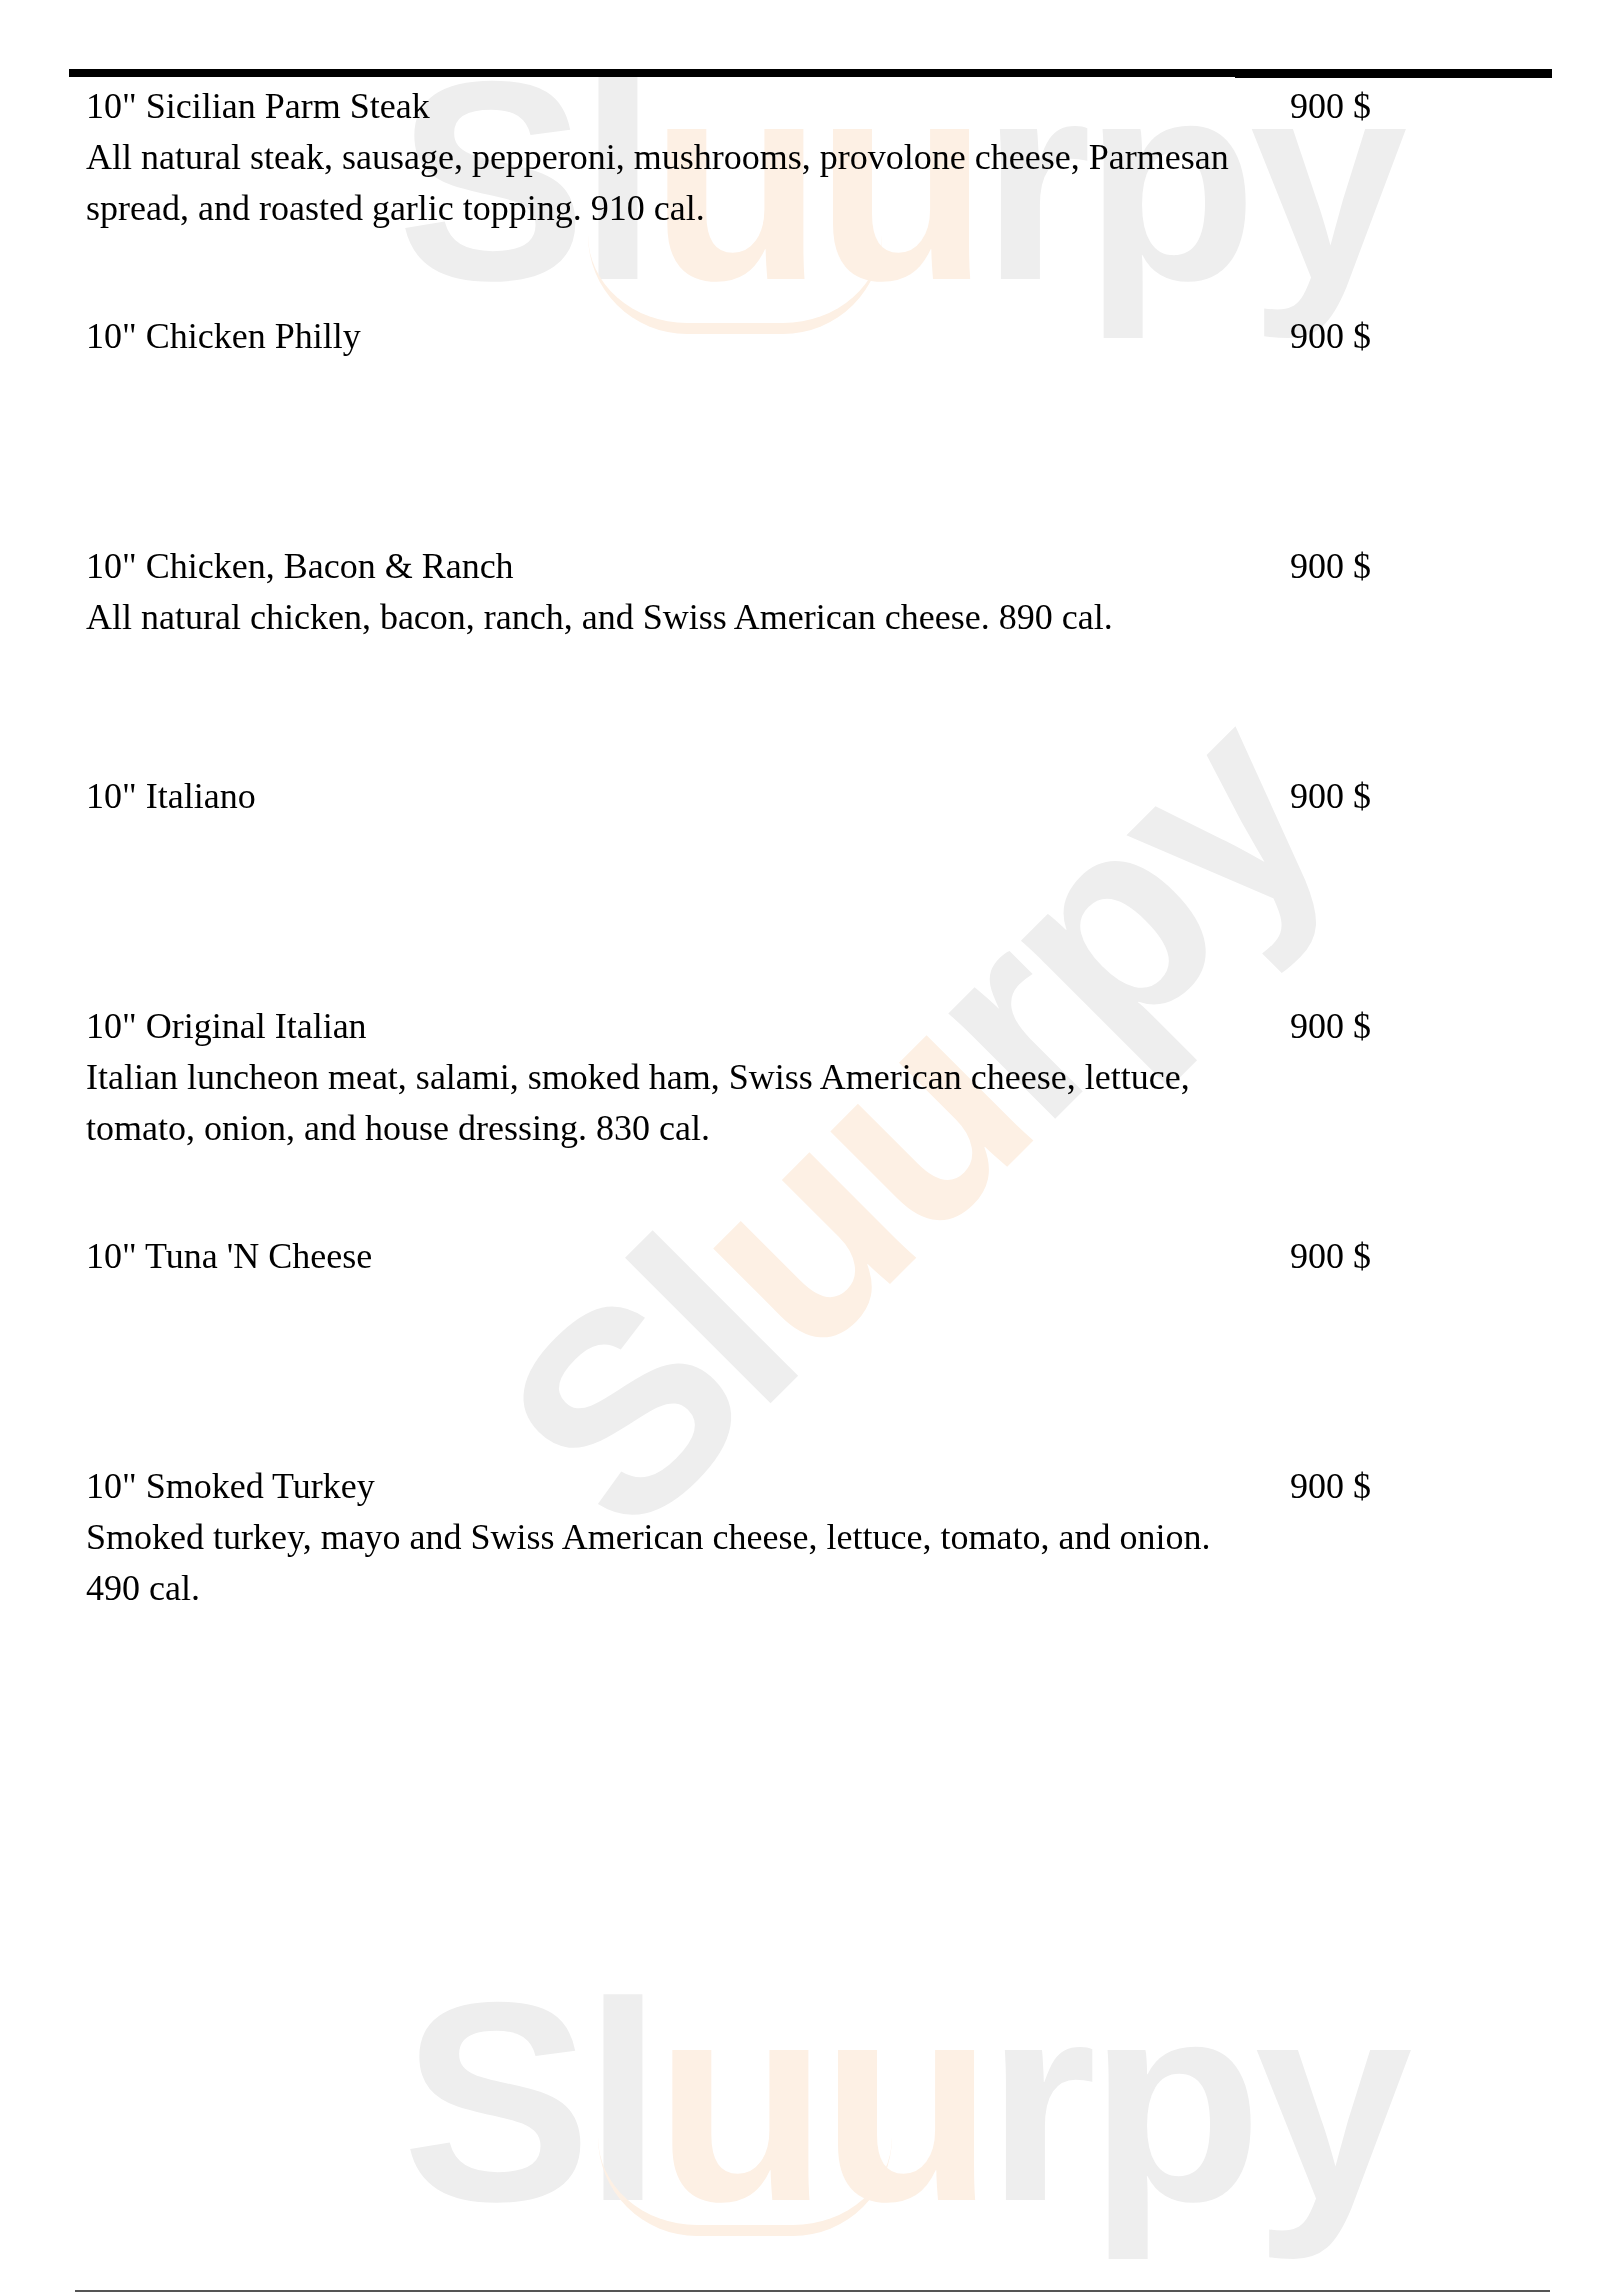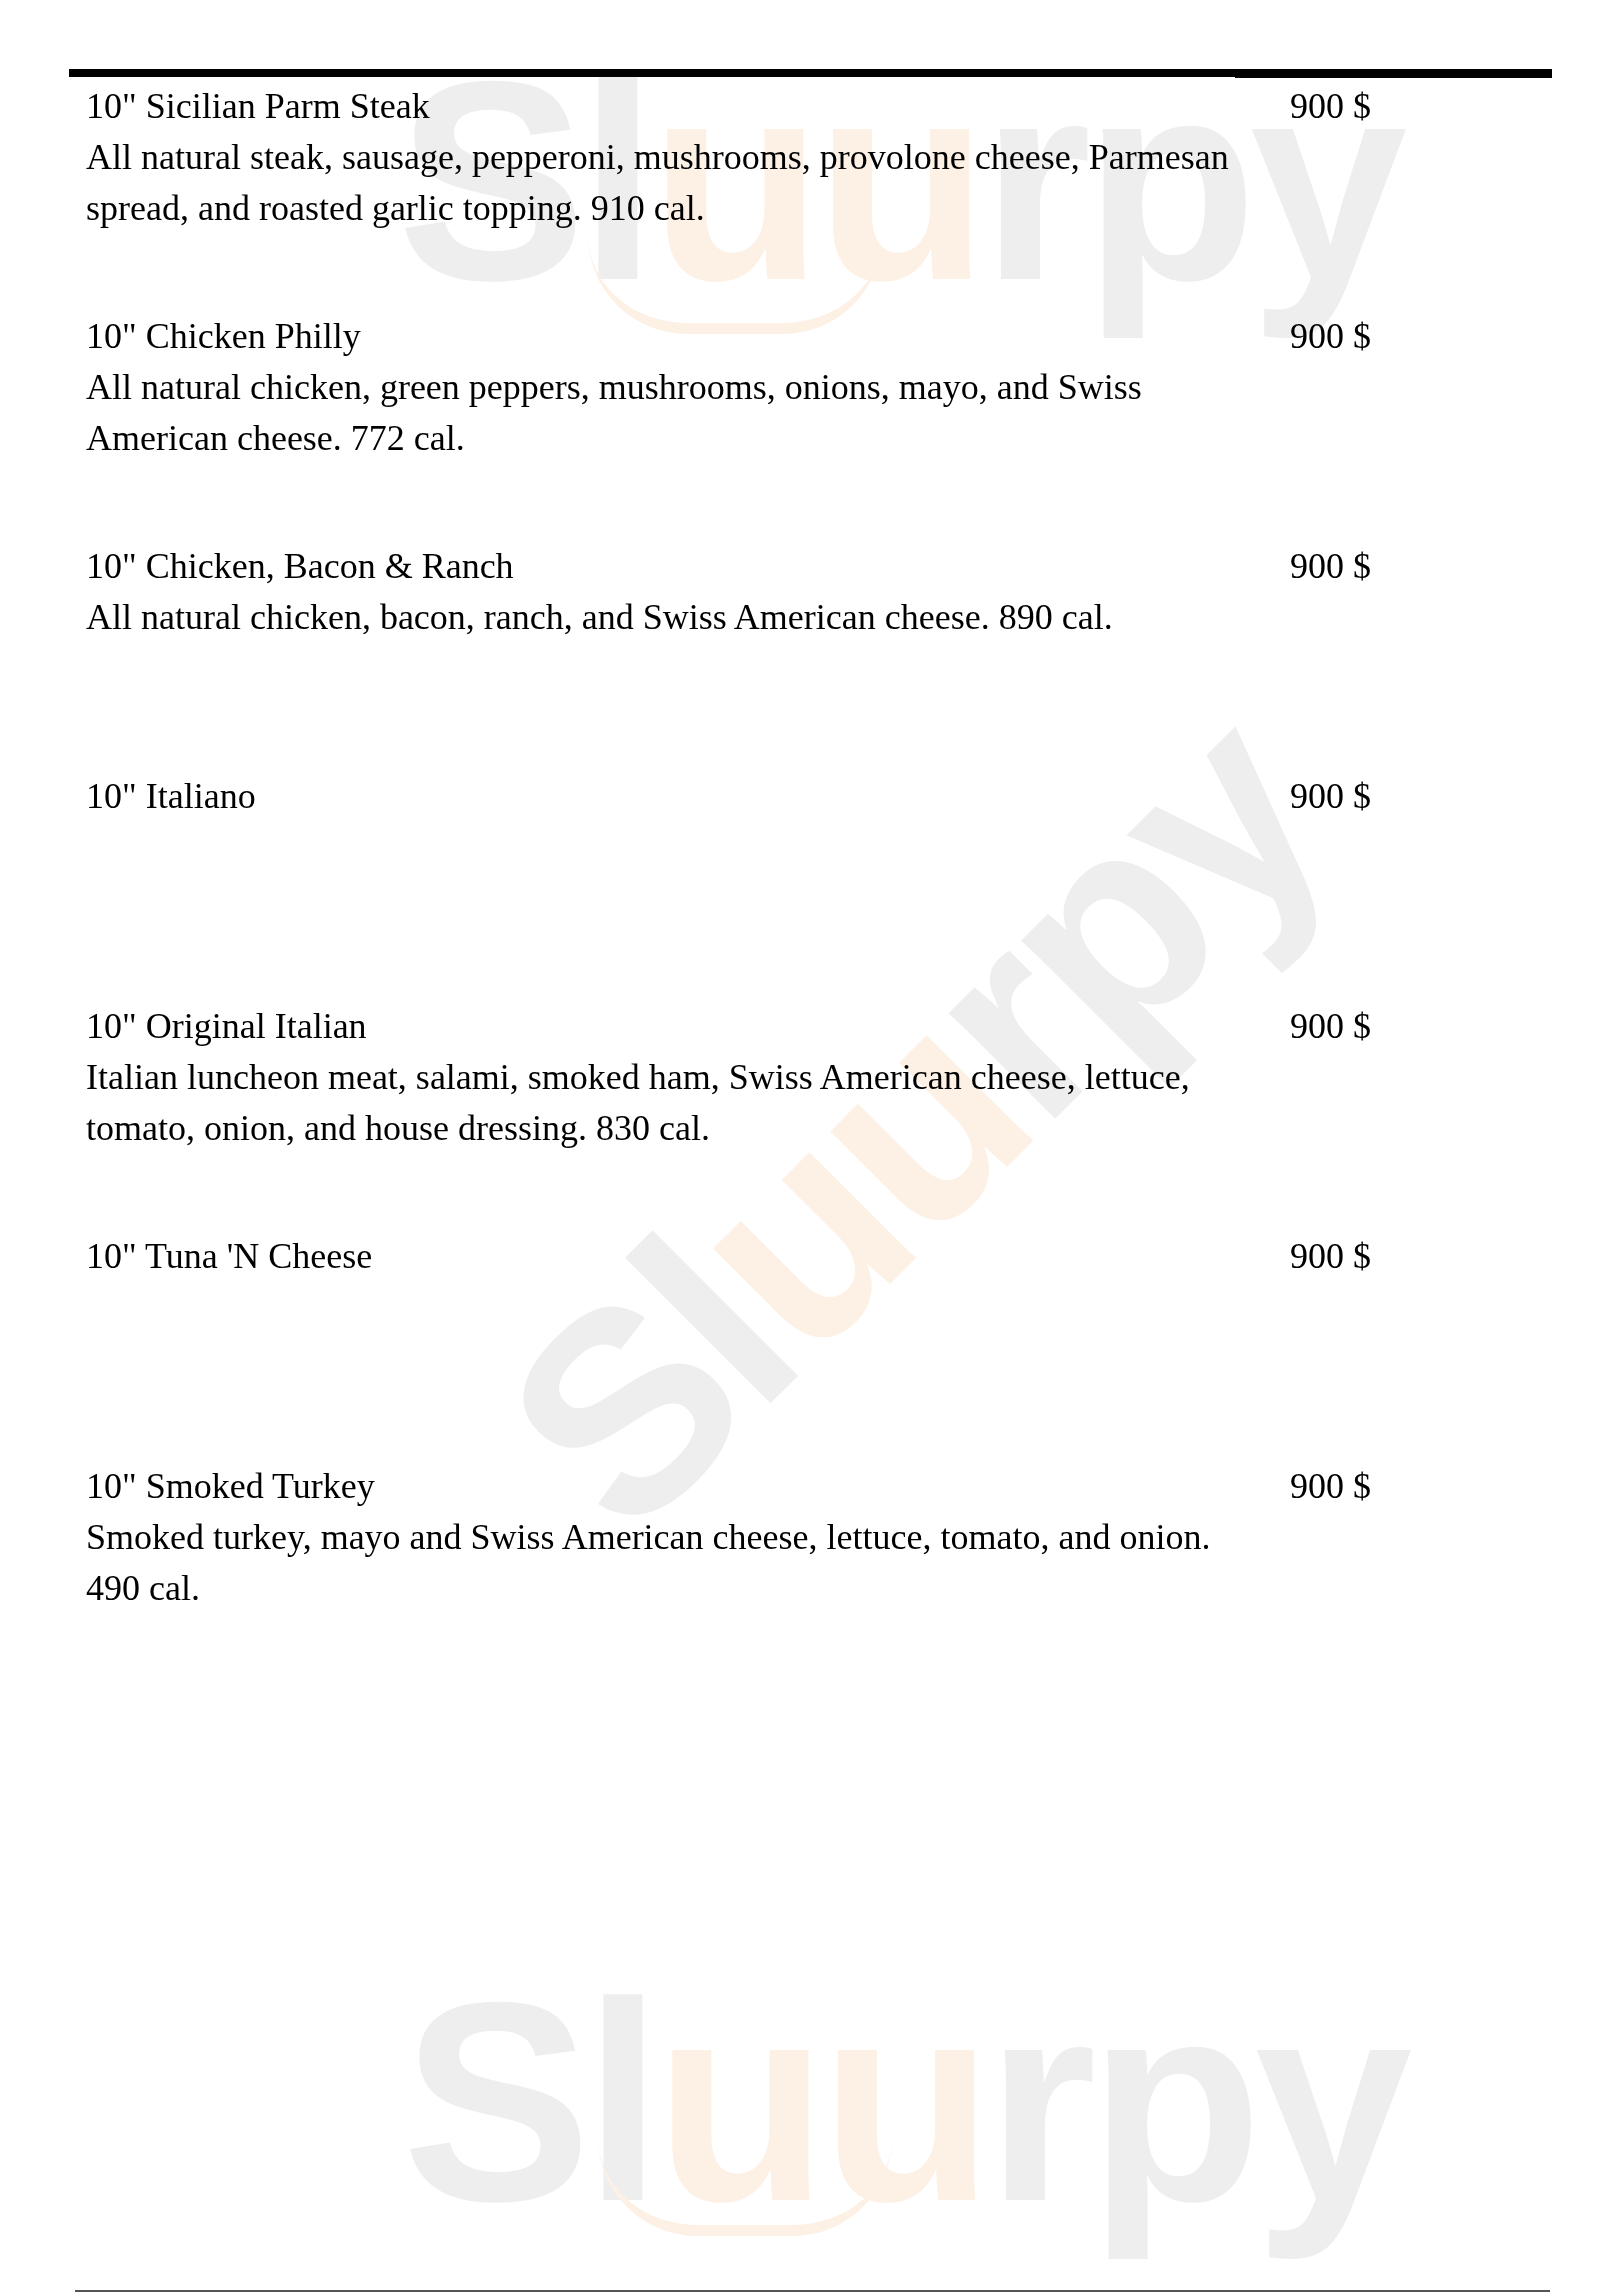--- a/index.html
+++ b/index.html
@@ -126,21 +126,20 @@
     <div class="item-text">
       <span class="item-name">10" Sicilian Parm Steak</span>
       <span class="item-desc">All natural steak, sausage, pepperoni, mushrooms, provolone cheese, Parmesan spread, and roasted garlic topping. 910 cal.</span>
     </div>
     <span class="item-price">900 $</span>
   </div>
 
   <div class="menu-item">
     <div class="item-text">
       <span class="item-name">10" Chicken Philly</span>
-      <span class="item-desc">All natural chicken, green peppers, mushrooms, onions, mayo, and Swiss American cheese. 772 cal.</span>
     </div>
     <span class="item-price">900 $</span>
   </div>
 
   <div class="menu-item">
     <div class="item-text">
       <span class="item-name">10" Chicken, Bacon &amp; Ranch</span>
       <span class="item-desc">All natural chicken, bacon, ranch, and Swiss American cheese. 890 cal.</span>
     </div>
     <span class="item-price">900 $</span>

